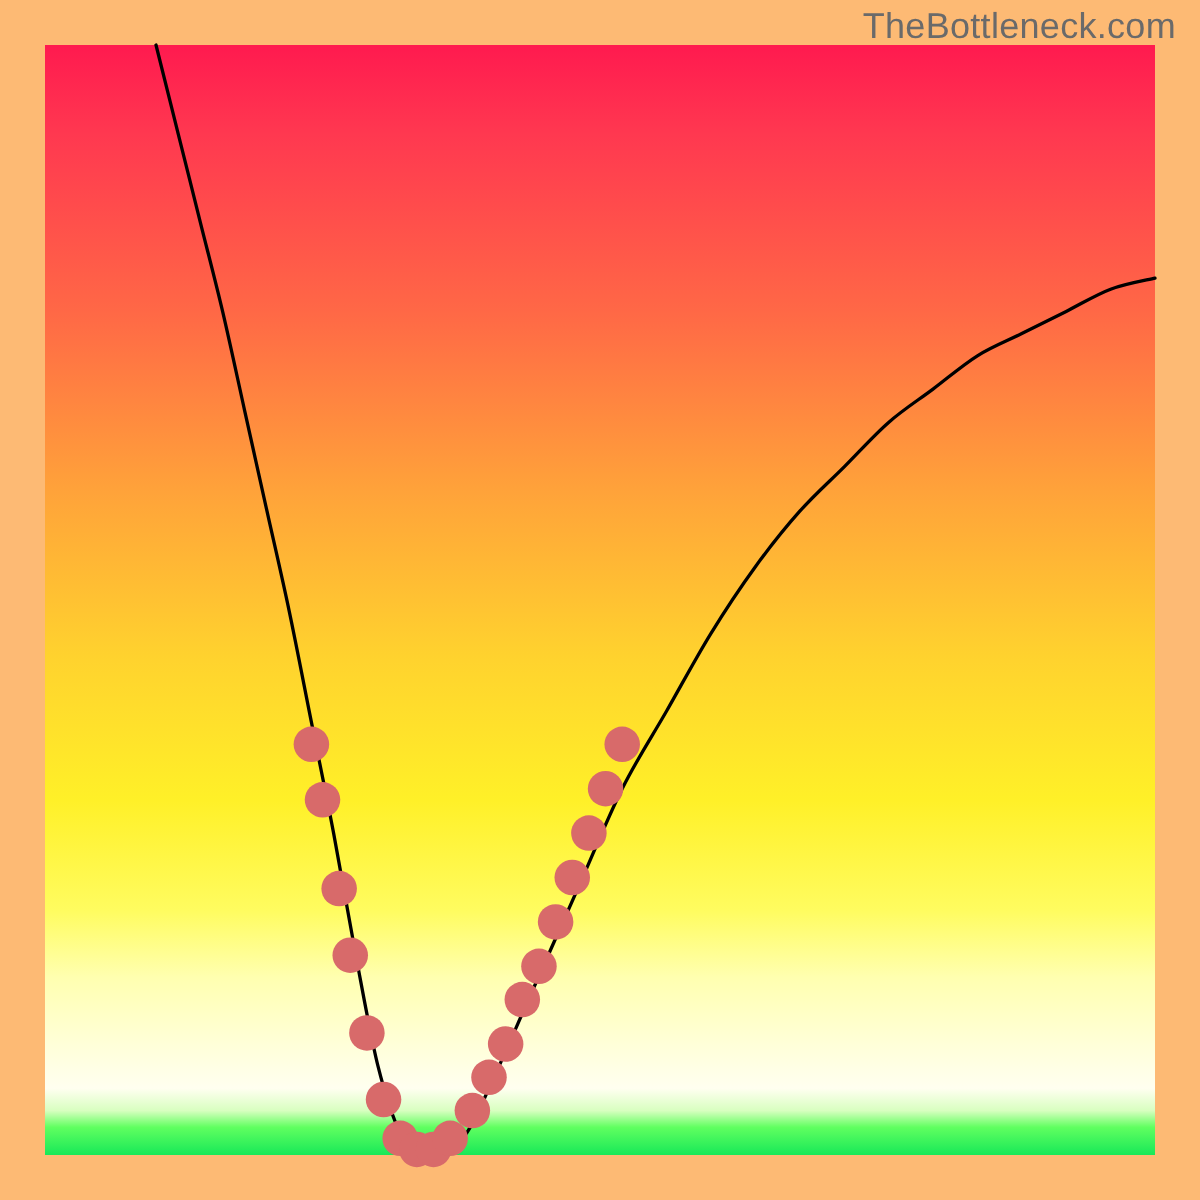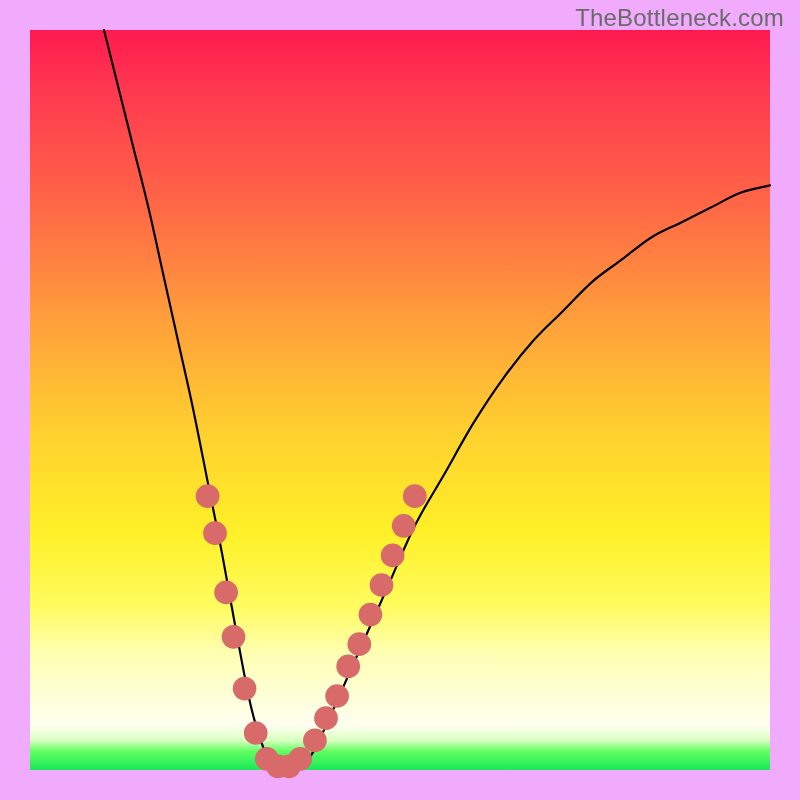--- a/index.html
+++ b/index.html
@@ -8,21 +8,21 @@
     width: 800px;
     height: 800px;
     background: #000;
     overflow: hidden;
     font-family: Arial, Helvetica, sans-serif;
   }
   .frame {
     position: relative;
     width: 800px;
     height: 800px;
-    background: #f0abfc;
+    background: #fdba74;
   }
   .plot {
     position: absolute;
     left: 30px;
     top: 30px;
     width: 740px;
     height: 740px;
     
     background: linear-gradient(
       to bottom,

